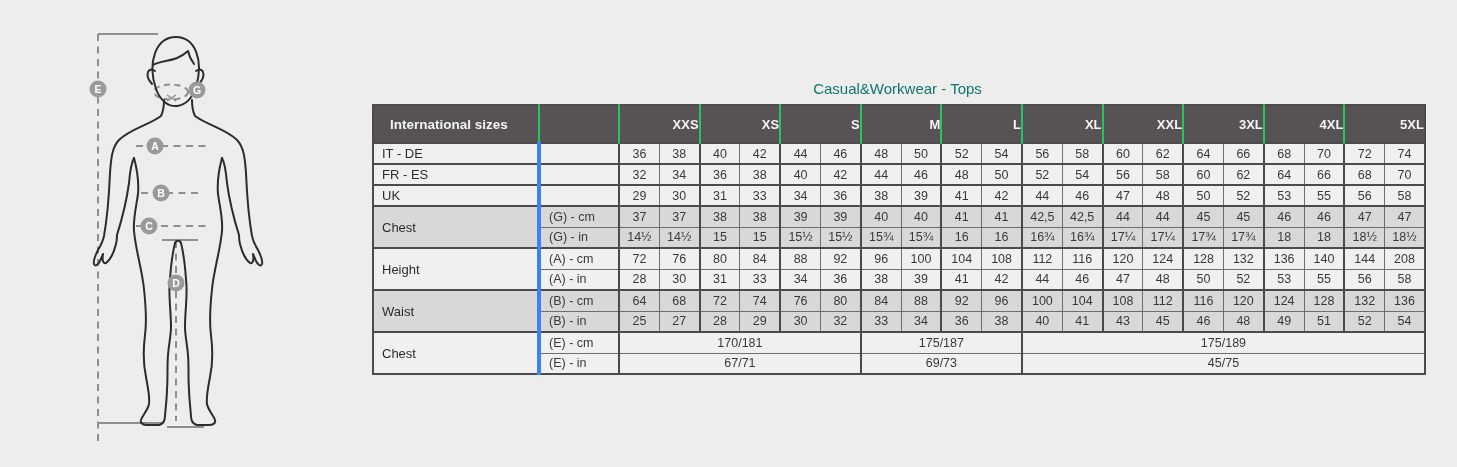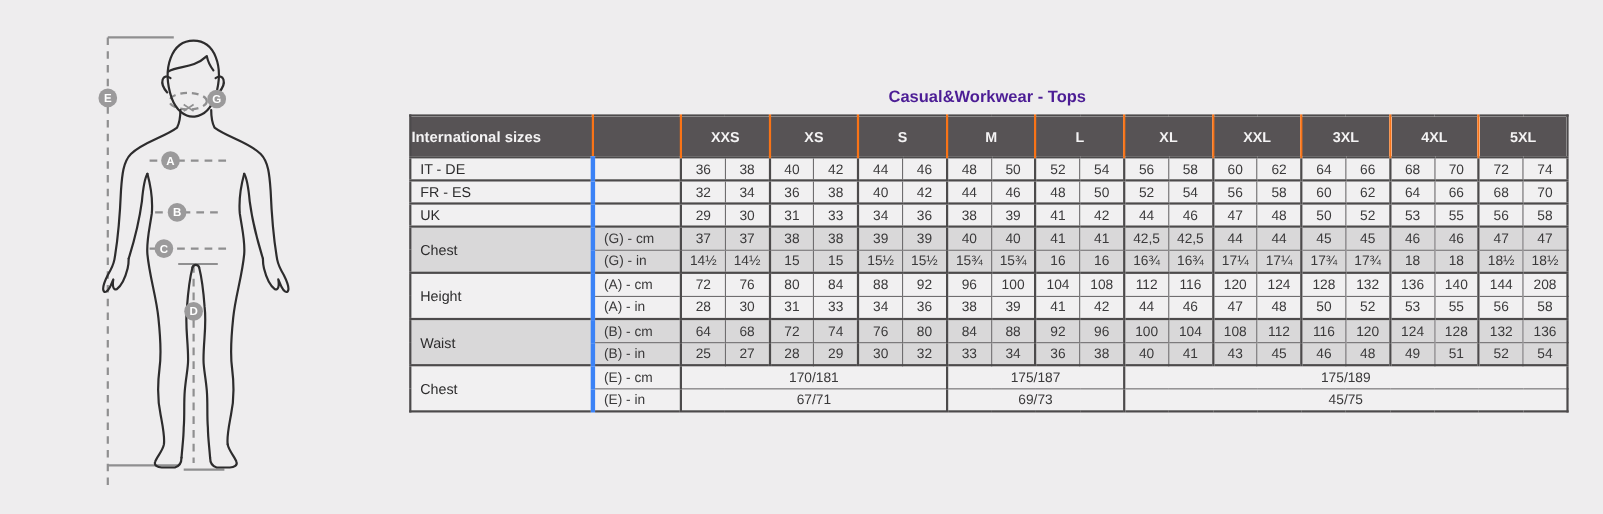--- a/index.html
+++ b/index.html
@@ -3,31 +3,31 @@
 <meta charset="utf-8">
 <style>
   * { margin:0; padding:0; box-sizing:border-box; }
   html,body { background:#eeedee; }
   body { font-family:"Liberation Sans", sans-serif; }
   .canvas { position:relative; width:1457px; height:467px; background:var(--page-bg,#eeedee); overflow:hidden; }
 
   .figure-svg { position:absolute; left:0; top:0; }
 
   .chart-title { position:absolute; left:372px; top:80px; width:1051px; text-align:center;
-    font-size:15px; font-weight:bold; color:#4c1d95; }
+    font-size:15px; font-weight:normal; color:#0f766e; }
 
   table.size-table { position:absolute; left:372px; top:104px; border-collapse:collapse;
     table-layout:fixed; font-size:12.5px; color:#3a393a;
     border:2px solid var(--border-strong,#4c4a4b); }
   th,td { height:21px; padding:0; text-align:center; vertical-align:middle;
     overflow:hidden; white-space:nowrap; }
   thead th { height:38px; background:var(--header-bg,#575355); color:#f4f3f4;
     font-weight:bold; font-size:13px; }
-  th.sizeh, th.subhead { border-left:2px solid #f97316; }
-  th.corner { text-align:left; padding-left:0; font-size:13.5px; }
+  th.sizeh, th.subhead { border-left:2px solid #22c55e;text-align:right; }
+  th.corner { text-align:left; padding-left:16px; font-size:13.5px; }
   tbody td { border-top:1px solid #6f6d6f; }
   tbody tr.conv td, tbody tr.groupstart td { border-top:2px solid var(--border-strong,#4c4a4b); }
   td.v { border-left:1px solid #6f6d6f; }
   td.v.pair { border-left:2px solid var(--border-strong,#4c4a4b); }
   td.sublabel { border-left:4px solid #3b82f6; text-align:left; padding-left:8px; font-size:12.5px; }
   td.rowlabel { text-align:left; padding-left:8px; font-size:13px; color:#2d2c2d;margin-top:24px; }
   tr.light td { background:var(--row-light,#f1f0f1); }
   tr.shaded td { background:var(--row-shaded,#d9d8d9); }
 
   .outline { stroke:#2d2c2d; stroke-width:2; fill:none; stroke-linecap:round; stroke-linejoin:round; }

